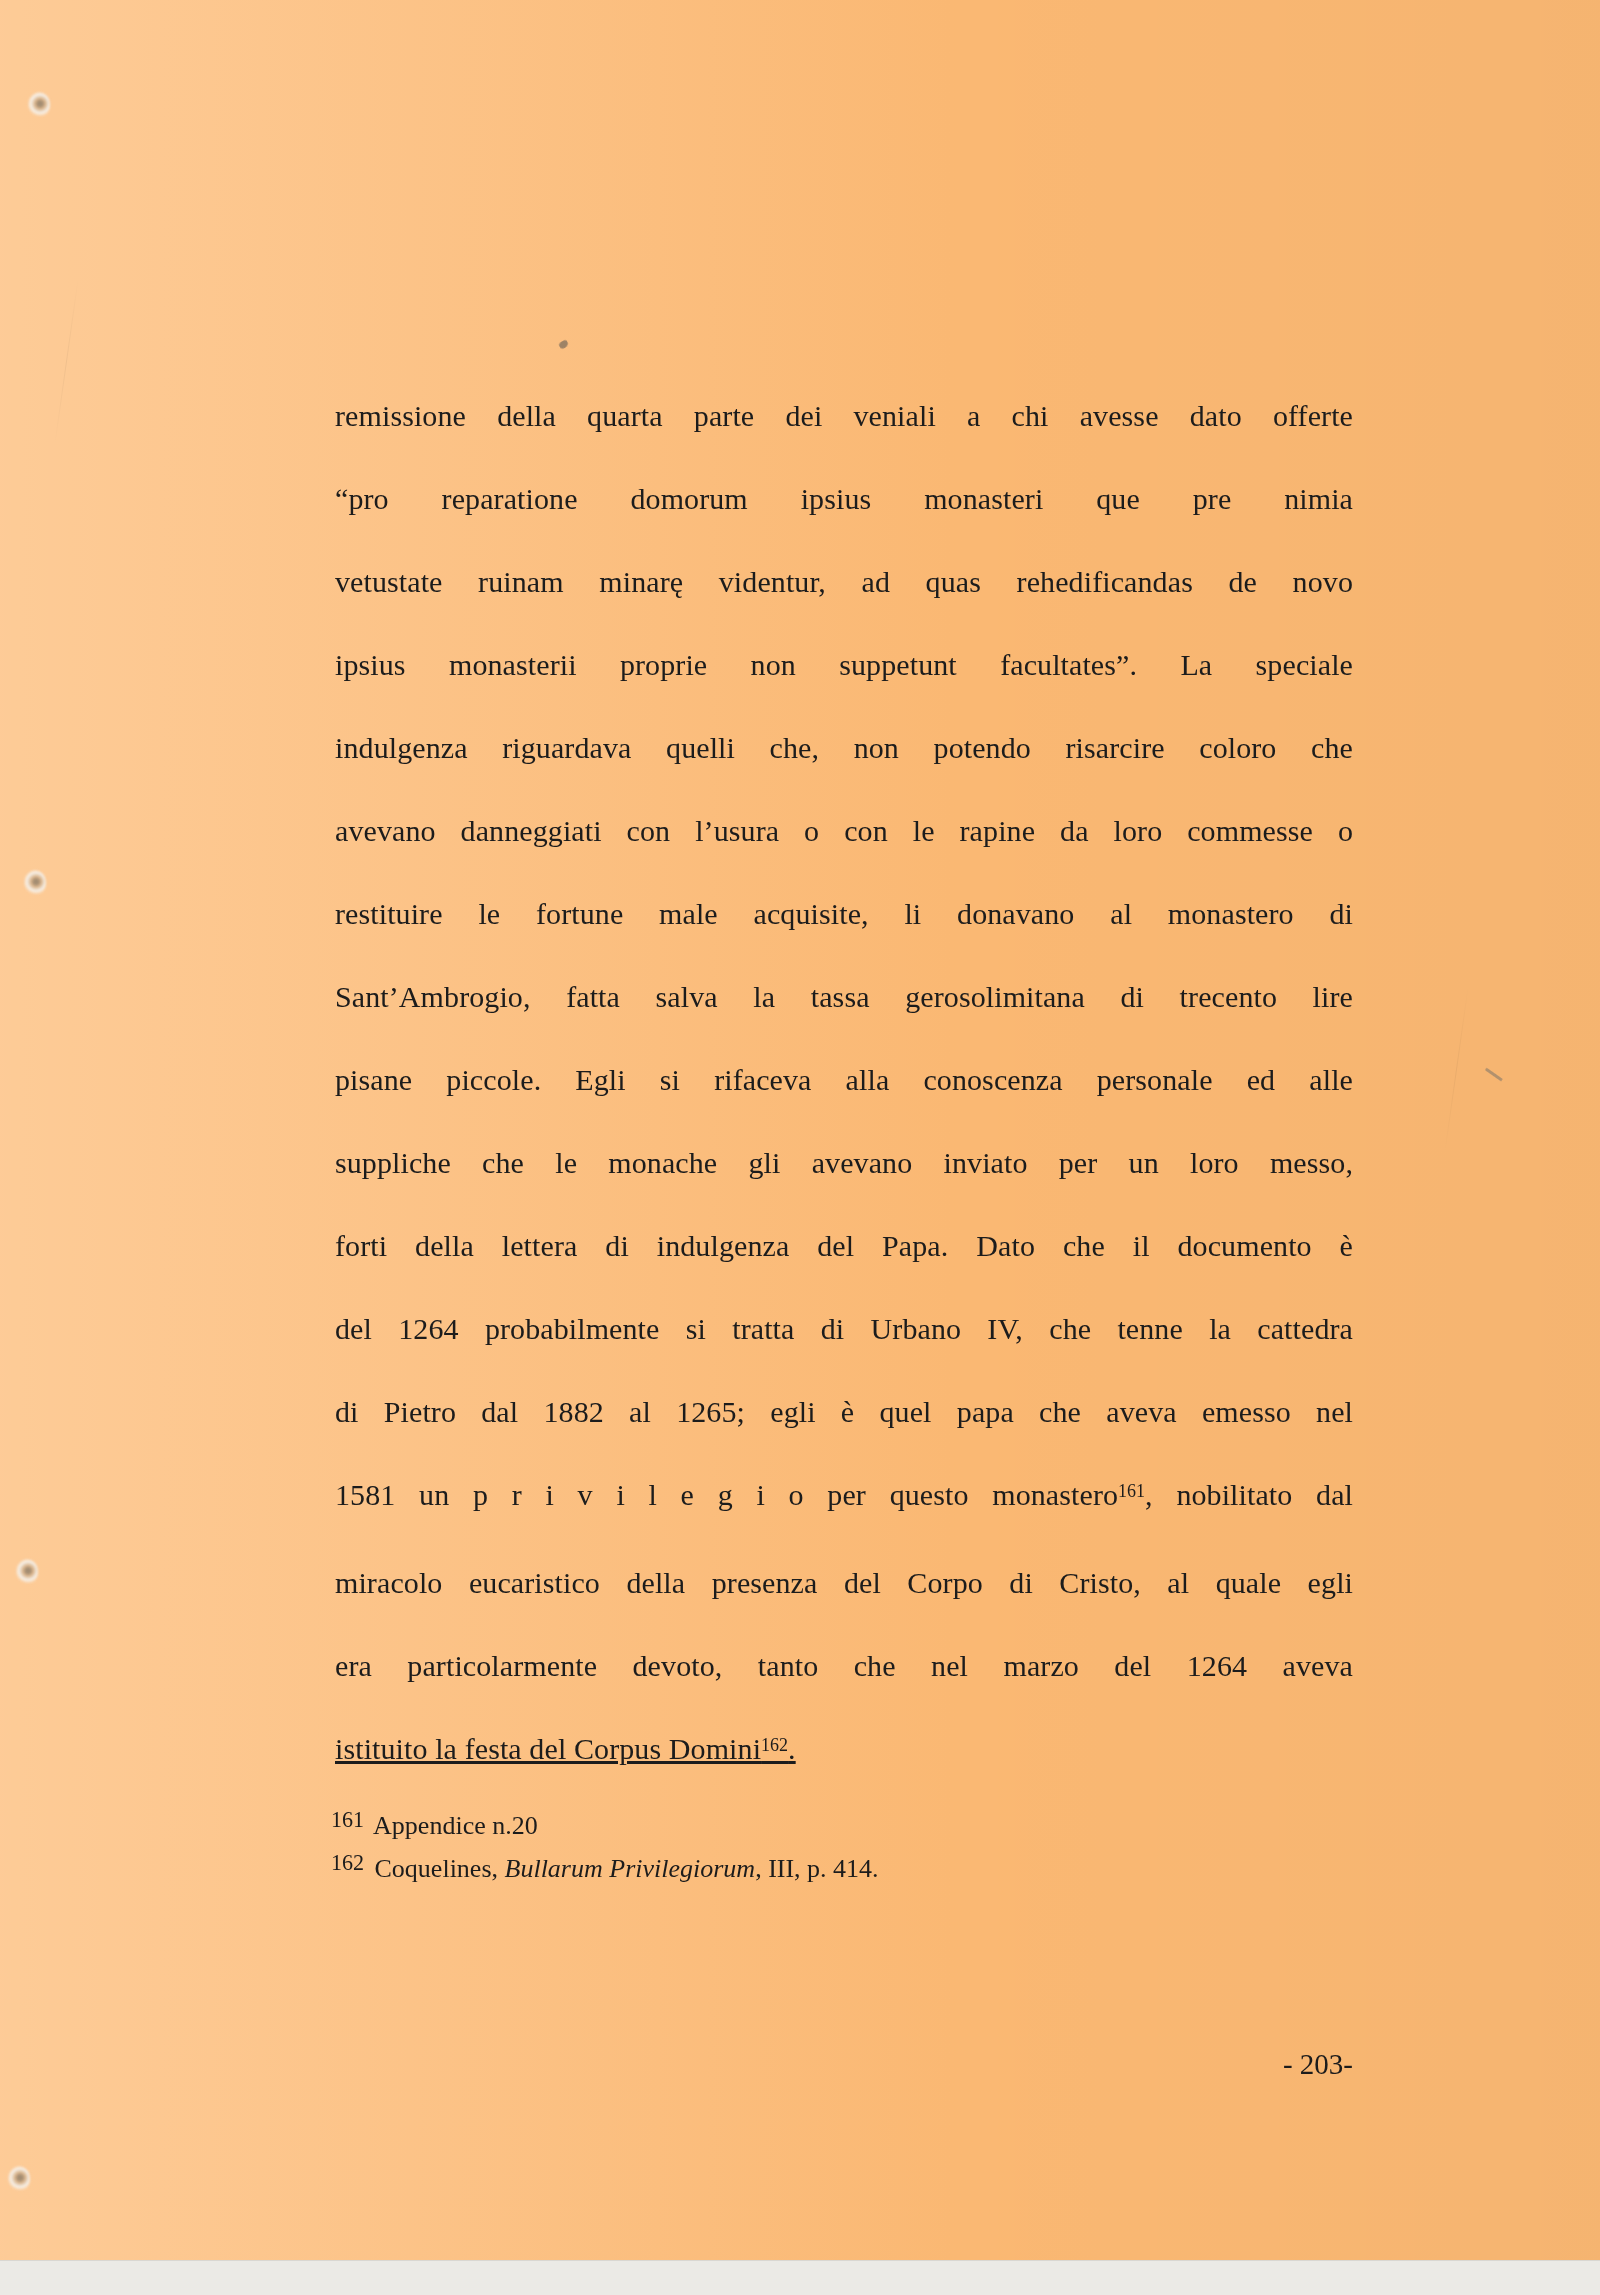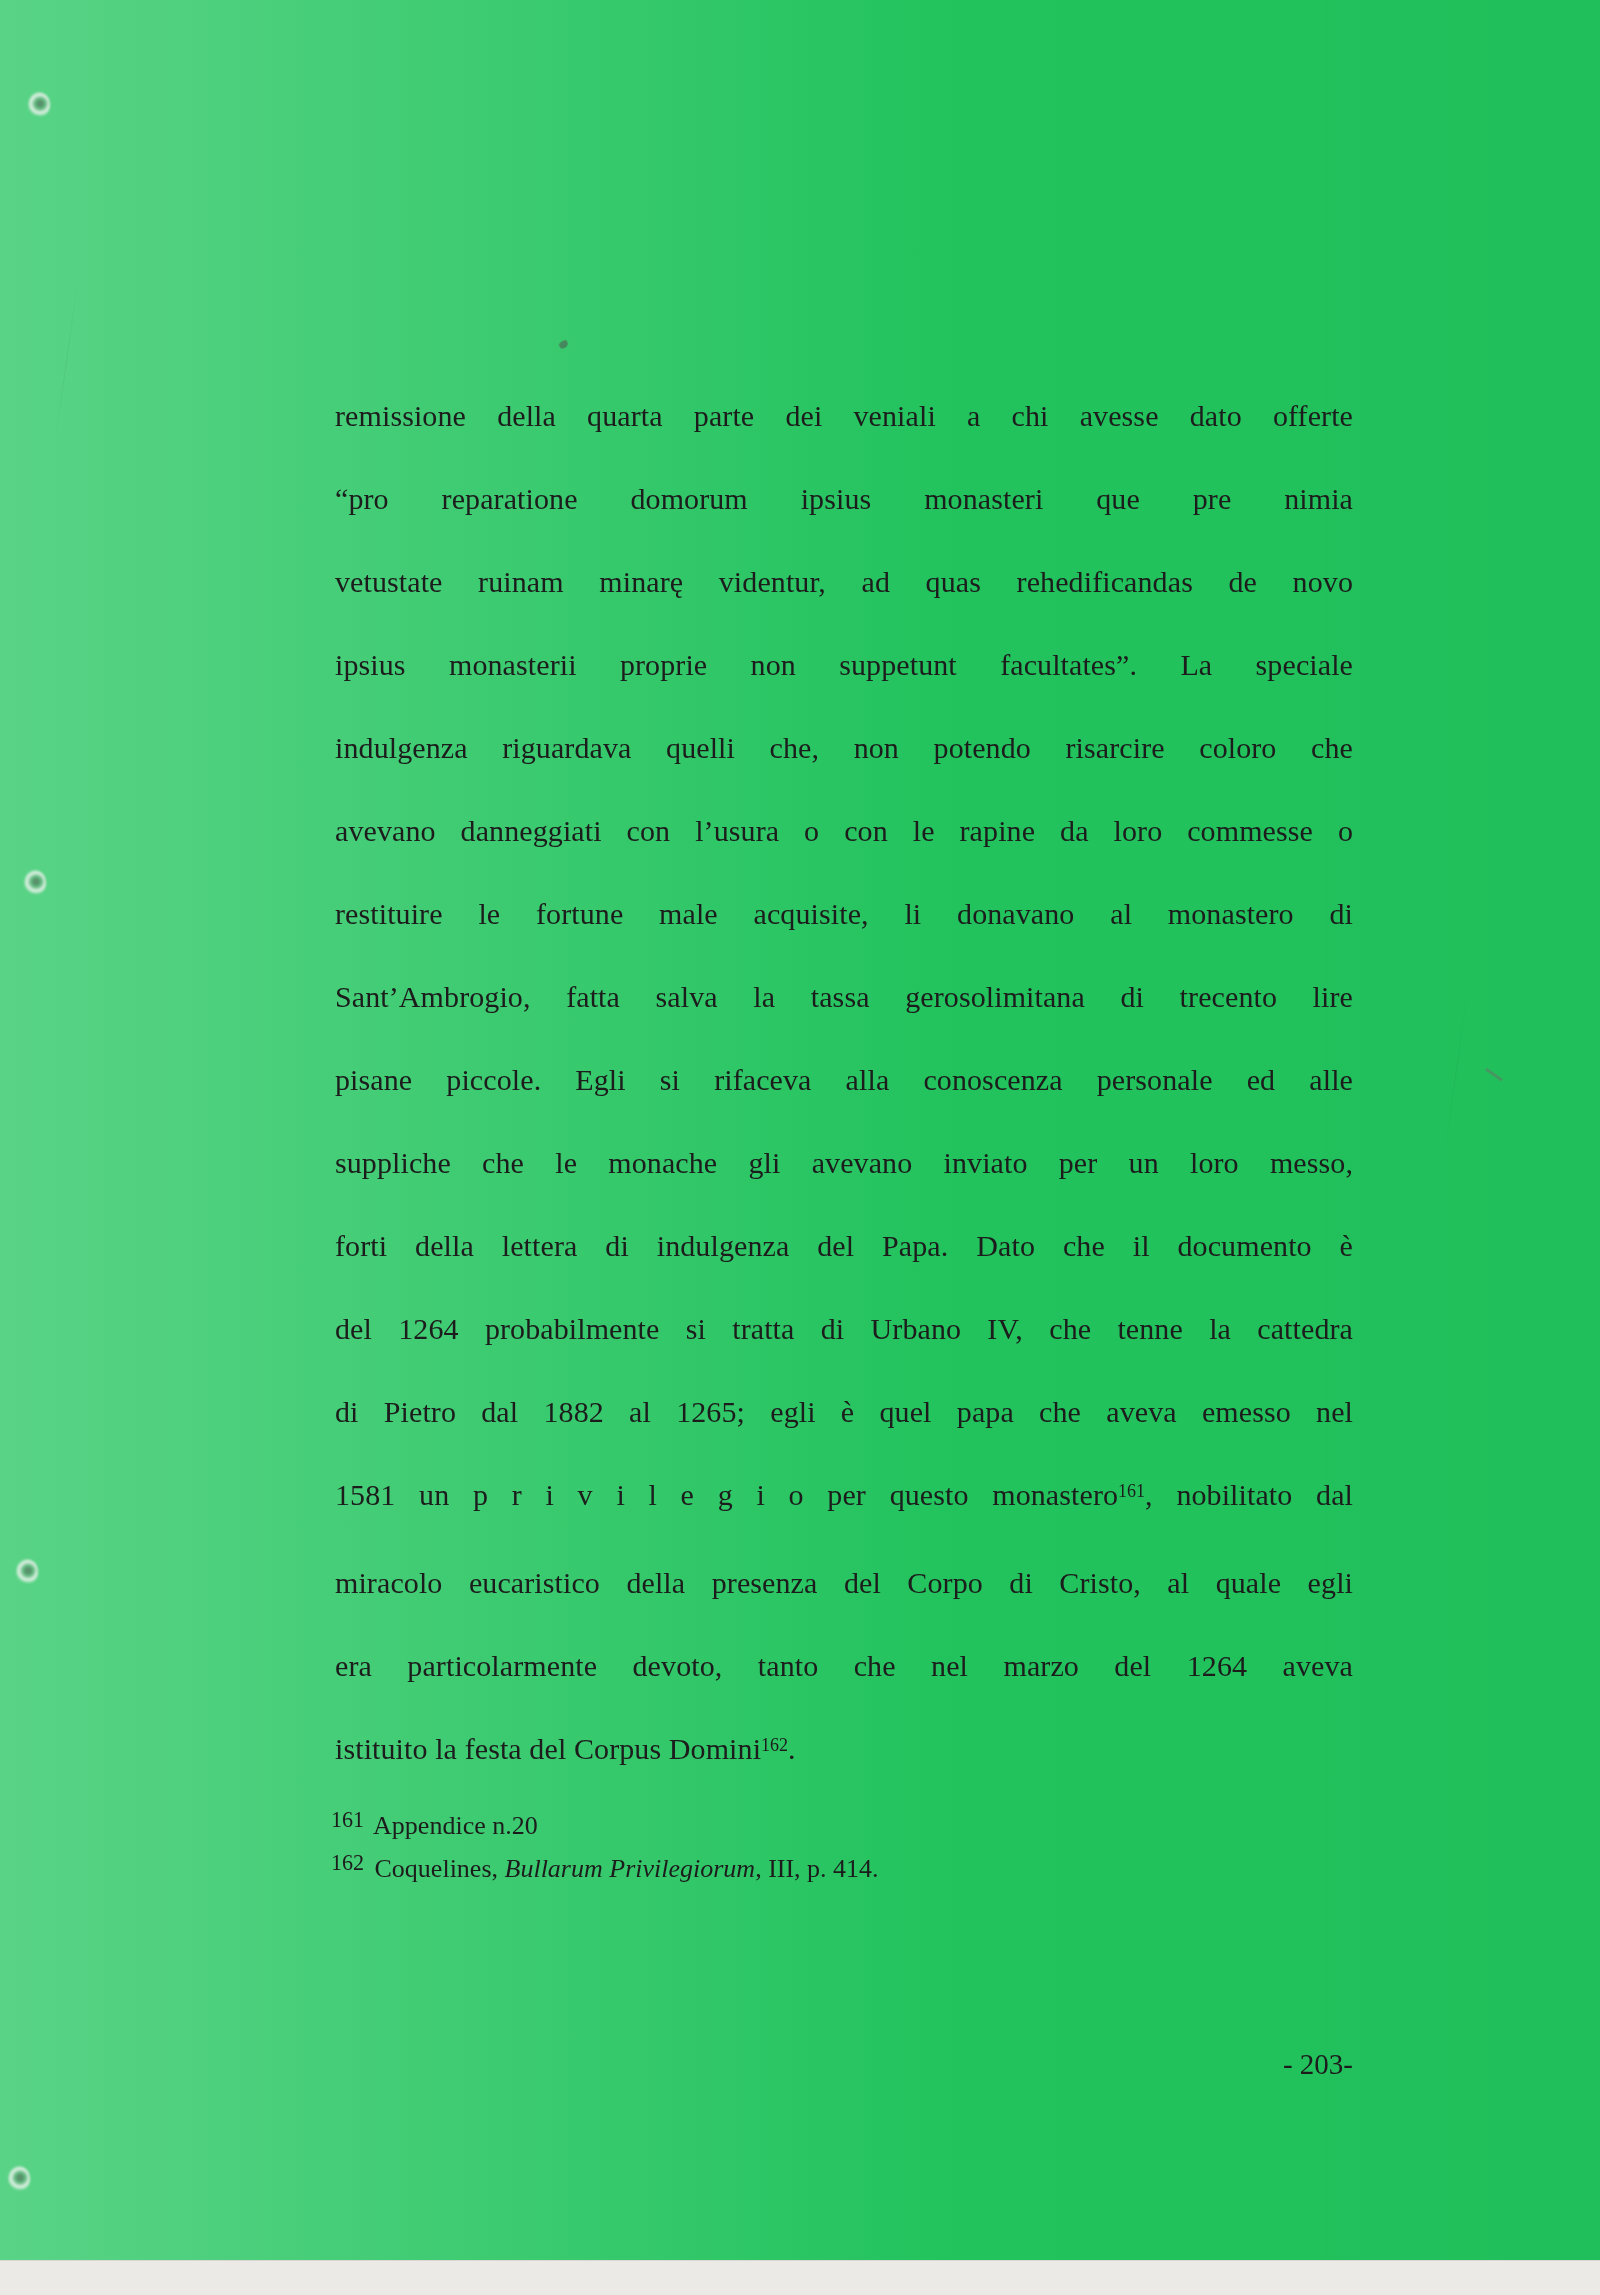--- a/index.html
+++ b/index.html
@@ -1,20 +1,20 @@
 <!DOCTYPE html>
 <html style="font-size:10.5px"><head>
 <meta charset="utf-8">
 <style>
   html, body { margin: 0; padding: 0; background: #d9d8d5; }
   .page {
     position: relative;
     width: 1600px;
     height: 2295px;
-    background: #22c55e;
+    background: #fdba74;
     overflow: hidden;
     font-family: "Liberation Serif", serif;
     color: #1c1c1c;
   }
   
   .page::before {
     content: "";
     position: absolute; inset: 0;
     background: linear-gradient(90deg, rgba(255,255,255,0.25) 0%, rgba(0,0,0,0.012) 60%, rgba(0,0,0,0.03) 100%);
     pointer-events: none;
@@ -28,20 +28,21 @@
   .line {
     font-size: 30px;
     line-height: 83px;
     text-align: justify;
     text-align-last: justify;
     white-space: normal;
     letter-spacing: 0.1px;
   }
   .line.last {
     text-align-last: left;
+    text-decoration: underline;
   }
   .sup {
     position: relative;
     top: -0.42em;
     font-size: 0.6em;
     letter-spacing: 0;
   }
   .footnotes {
     position: absolute;
     left: 331px;

